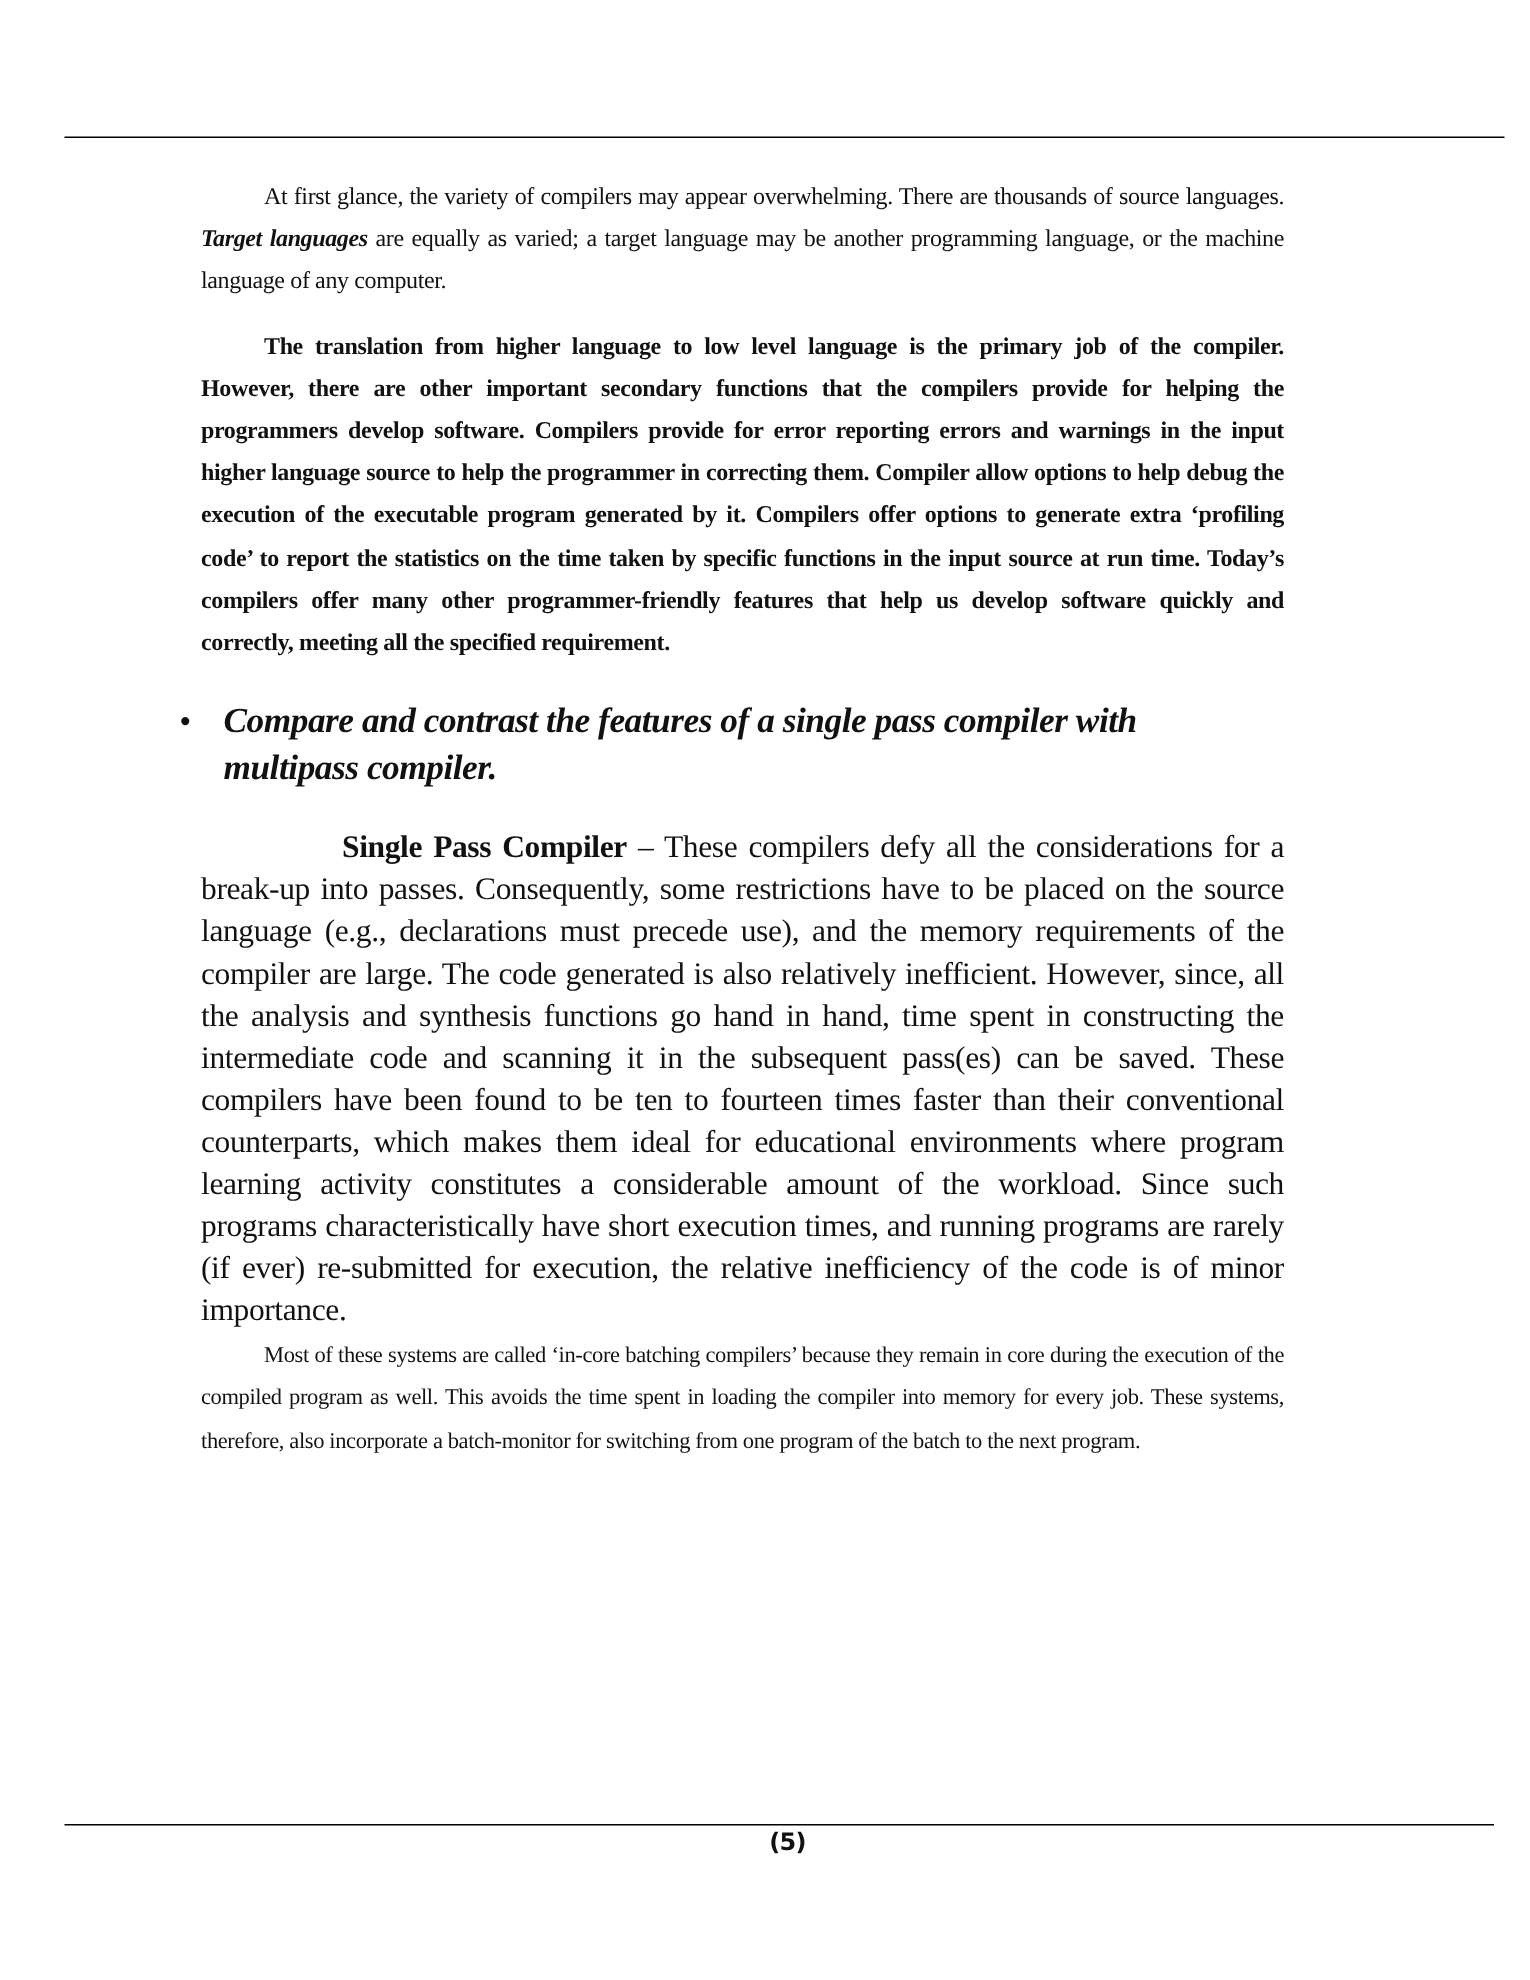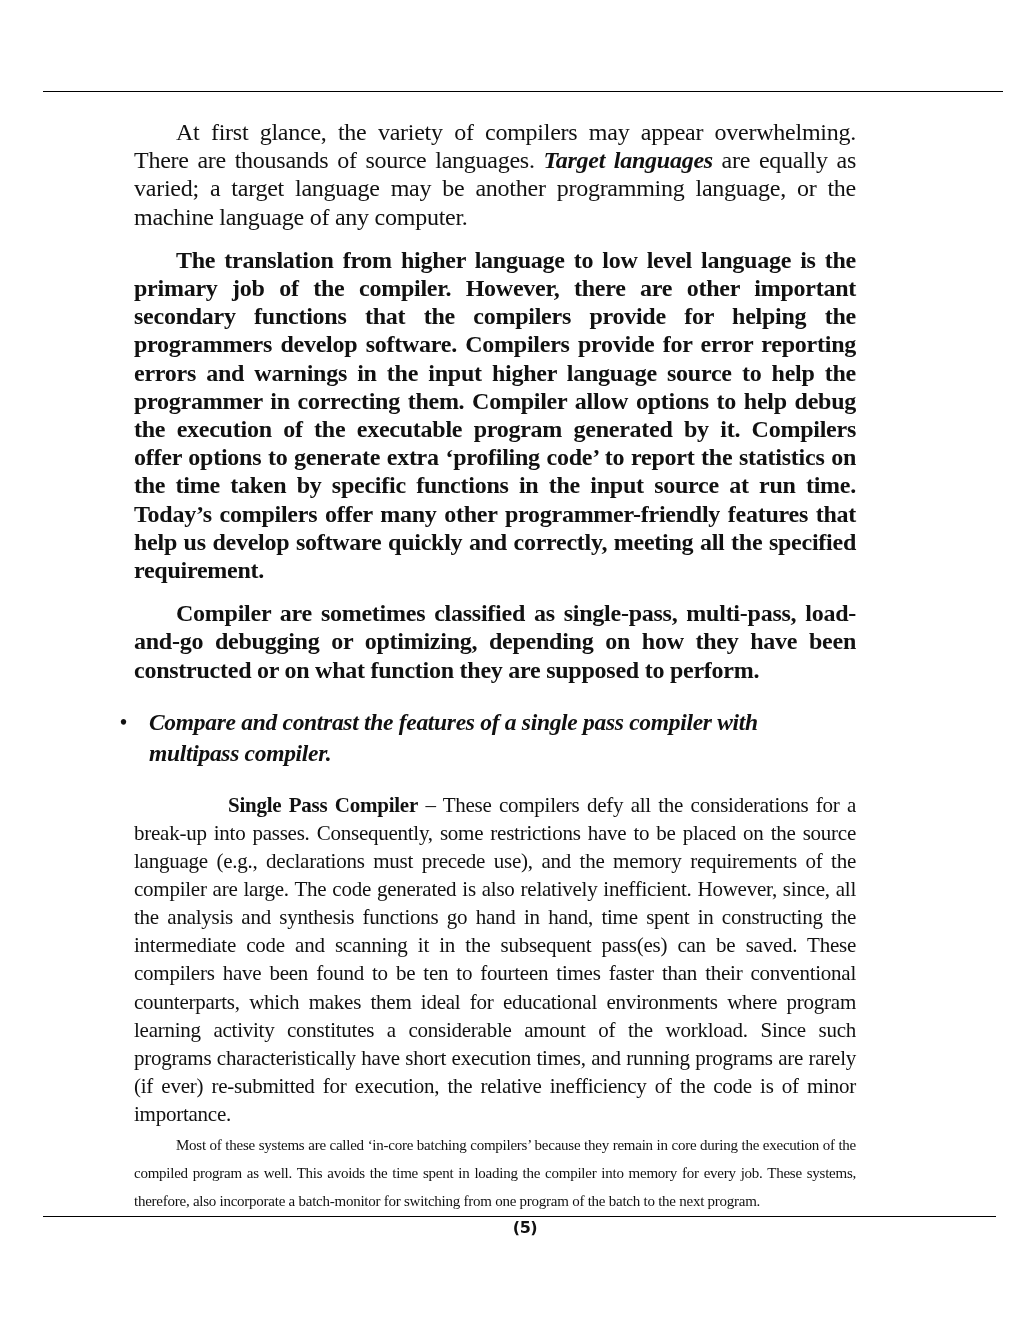--- a/index.html
+++ b/index.html
@@ -24,21 +24,21 @@
     .rule-bottom { left: 43px; top: 1216px; width: 953px; }
 
     .content {
       position: absolute;
       left: 134px;
       top: 118px;
       width: 722px;
     }
     .para {
       margin: 0;
-      font-size: 24px;
+      font-size: 16px;
       line-height: 28.2px;
       text-align: justify;
       text-indent: 42px;
       letter-spacing: -0.25px;
     }
     .para + .para { margin-top: 15px; font-weight: bold; }
     .p1 { margin-bottom: 4px; }
     .p3 { margin-bottom: 0; }
     .em-bold { font-weight: bold; font-style: italic; }
 
@@ -92,21 +92,20 @@
 </head>
 <body>
 
 <div class="rule rule-top"></div>
 
 <div class="content">
   <p class="para p1"><span>At first glance, the variety of compilers may appear overwhelming. There are thousands of source languages. </span><span class="em-bold">Target languages</span><span> are equally as varied; a target language may be another programming language, or the machine language of any computer.</span></p>
 
   <p class="para">The translation from higher language to low level language is the primary job of the compiler. However, there are other important secondary functions that the compilers provide for helping the programmers develop software. Compilers provide for error reporting errors and warnings in the input higher language source to help the programmer in correcting them. Compiler allow options to help debug the execution of the executable program generated by it. Compilers offer options to generate extra ‘profiling code’ to report the statistics on the time taken by specific functions in the input source at run time. Today’s compilers offer many other programmer-friendly features that help us develop software quickly and correctly, meeting all the specified requirement.</p>
 
-  <p class="para p3">Compiler are sometimes classified as single-pass, multi-pass, load-and-go debugging or optimizing, depending on how they have been constructed or on what function they are supposed to perform.</p>
 
   <div class="question">
     <span class="bullet">•</span>
     <span>Compare and contrast the features of a single pass compiler with multipass compiler.</span>
   </div>
 
   <p class="sp-para"><span class="lead">Single Pass Compiler</span><span> – These compilers defy all the considerations for a break-up into passes. Consequently, some restrictions have to be placed on the source language (e.g., declarations must precede use), and the memory requirements of the compiler are large. The code generated is also relatively inefficient. However, since, all the analysis and synthesis functions go hand in hand, time spent in constructing the intermediate code and scanning it in the subsequent pass(es) can be saved. These compilers have been found to be ten to fourteen times faster than their conventional counterparts, which makes them ideal for educational environments where program learning activity constitutes a considerable amount of the workload. Since such programs characteristically have short execution times, and running programs are rarely (if ever) re-submitted for execution, the relative inefficiency of the code is of minor importance.</span></p>
 
   <p class="mc-para">Most of these systems are called ‘in-core batching compilers’ because they remain in core during the execution of the compiled program as well. This avoids the time spent in loading the compiler into memory for every job. These systems, therefore, also incorporate a batch-monitor for switching from one program of the batch to the next program.</p>
 </div>

